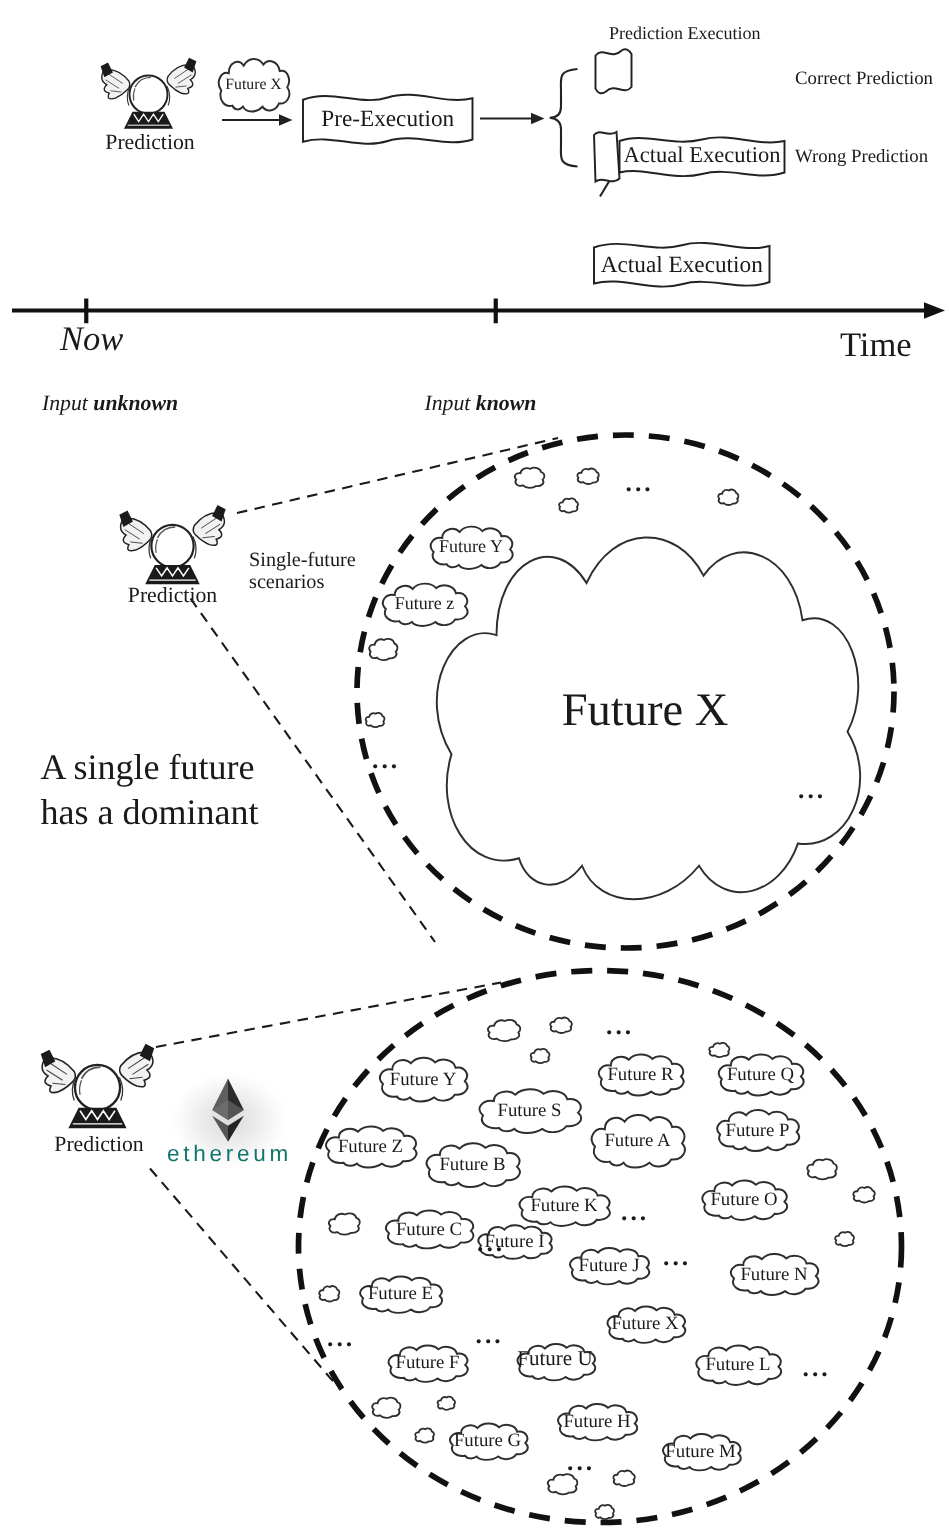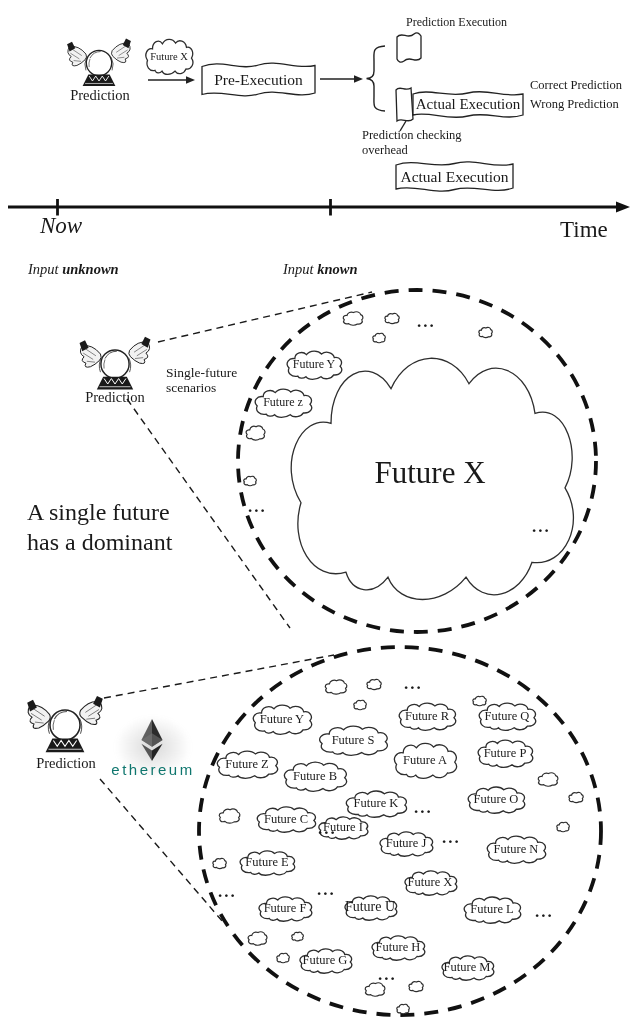--- a/index.html
+++ b/index.html
@@ -96,27 +96,23 @@
       <use href="#ethlogo" x="135" y="717" width="34" height="46"></use>
       <line x1="104" y1="698" x2="334" y2="655" class="dash-thin"></line>
       <line x1="100" y1="779" x2="223" y2="922" class="dash-thin"></line>
       <ellipse cx="400" cy="831" rx="201" ry="184" class="dash-bold"></ellipse>
     </g>
   </svg>
 
   <div class="box-label" style="left:62px;top:87px;width:76px;height:16px;font-size:14.5px;">Prediction</div>
   <div class="box-label" style="left:202px;top:63px;width:113px;height:33px;font-size:15.5px;">Pre-Execution</div>
   <div class="t" style="left:406px;top:15px;font-size:12px;">Prediction Execution</div>
-  <div class="t" style="left:530px;top:45px;font-size:12.5px;margin-top:33px;">Correct Prediction</div>
+  <div class="t" style="left:530px;top:45px;font-size:12.5px;">Correct Prediction</div>
   <div class="box-label" style="left:413px;top:91px;width:110px;height:26px;font-size:15px;">Actual Execution</div>
   <div class="t" style="left:530px;top:97px;font-size:12.5px;">Wrong Prediction</div>
-  <div class="t" style="left:362px;top:128px;font-size:12.5px;line-height:15px;">
-    <div>Prediction checking</div>
-    <div>overhead</div>
-  </div>
   <div class="box-label" style="left:396px;top:161px;width:117px;height:31px;font-size:15.5px;">Actual Execution</div>
 
   <div class="t" style="left:40px;top:213px;font-size:23px;font-style:italic;">Now</div>
   <div class="t" style="left:560px;top:217px;font-size:23px;">Time</div>
   <div class="t" style="left:28px;top:261px;font-size:14.5px;font-style:italic;">
     <span>Input</span>&nbsp;<b>unknown</b>
   </div>
   <div class="t" style="left:283px;top:261px;font-size:14.5px;font-style:italic;">
     <span>Input</span>&nbsp;<b>known</b>
   </div>

